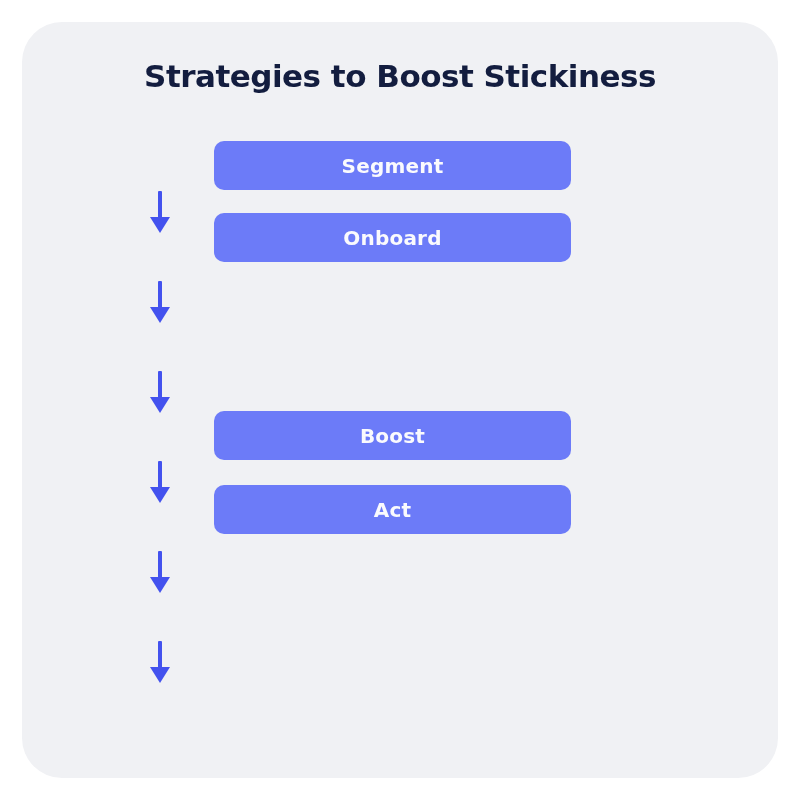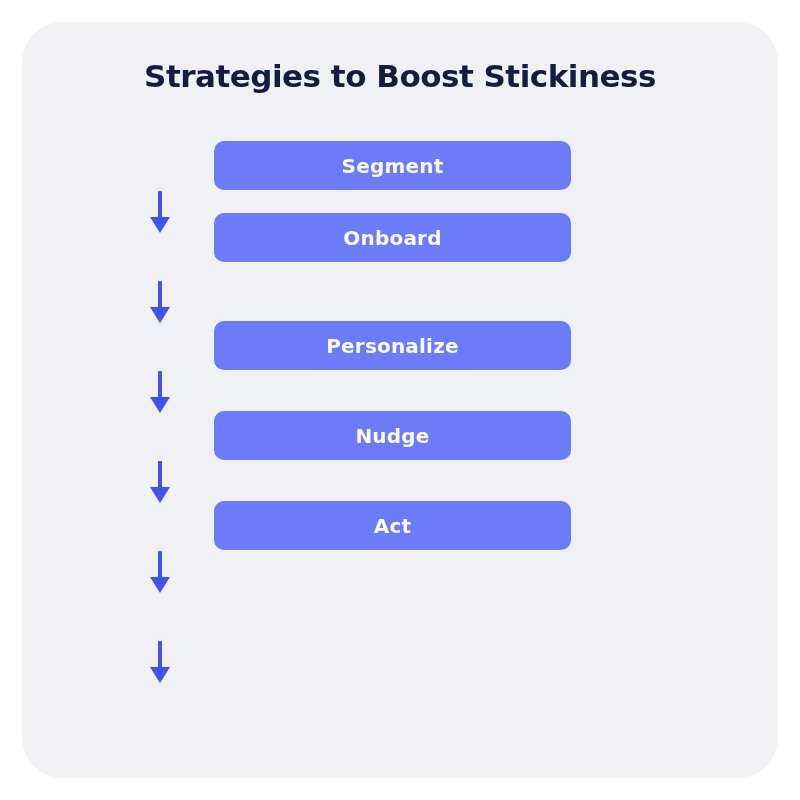--- a/index.html
+++ b/index.html
@@ -85,35 +85,32 @@
         <rect x="9" y="0" width="4" height="28" rx="1" class="shape"></rect>
         <path d="M1 26 L21 26 L11 42 Z" class="shape"></path>
       </svg>
       <div class="step-box" style="top: 213px;">
         <span>Onboard</span>
       </div>
       <svg class="flow-arrow" viewBox="0 0 22 42" width="22" height="42" style="top: 281px;">
         <rect x="9" y="0" width="4" height="28" rx="1" class="shape"></rect>
         <path d="M1 26 L21 26 L11 42 Z" class="shape"></path>
       </svg>
-      <div class="step-box" style="top: 321px;">
-        <span>Personalize</span>
-      </div>
       <svg class="flow-arrow" viewBox="0 0 22 42" width="22" height="42" style="top: 371px;">
         <rect x="9" y="0" width="4" height="28" rx="1" class="shape"></rect>
         <path d="M1 26 L21 26 L11 42 Z" class="shape"></path>
       </svg>
       <div class="step-box" style="top: 411px;">
-        <span>Nudge</span>
+        <span>Boost</span>
       </div>
       <svg class="flow-arrow" viewBox="0 0 22 42" width="22" height="42" style="top: 461px;">
         <rect x="9" y="0" width="4" height="28" rx="1" class="shape"></rect>
         <path d="M1 26 L21 26 L11 42 Z" class="shape"></path>
       </svg>
-      <div class="step-box" style="top: 501px;">
+      <div class="step-box" style="top: 485px;">
         <span>Act</span>
       </div>
       <svg class="flow-arrow" viewBox="0 0 22 42" width="22" height="42" style="top: 551px;">
         <rect x="9" y="0" width="4" height="28" rx="1" class="shape"></rect>
         <path d="M1 26 L21 26 L11 42 Z" class="shape"></path>
       </svg>
       <svg class="flow-arrow" viewBox="0 0 22 42" width="22" height="42" style="top: 641px;">
         <rect x="9" y="0" width="4" height="28" rx="1" class="shape"></rect>
         <path d="M1 26 L21 26 L11 42 Z" class="shape"></path>
       </svg>

